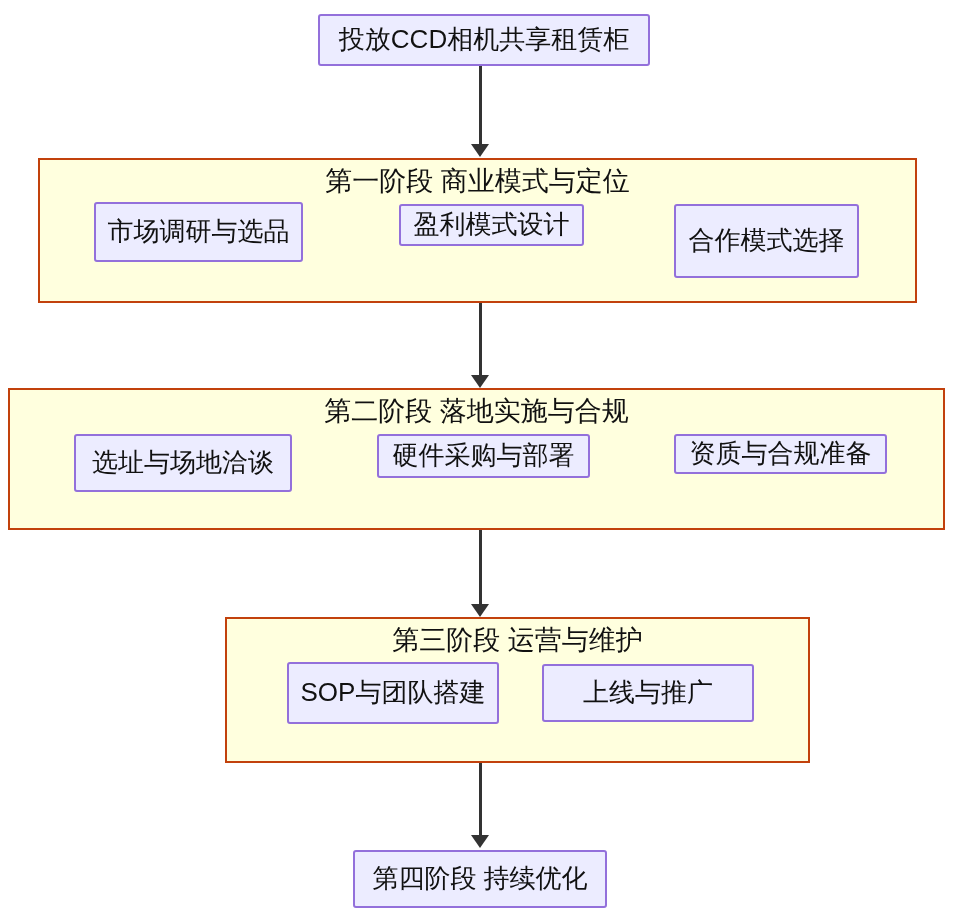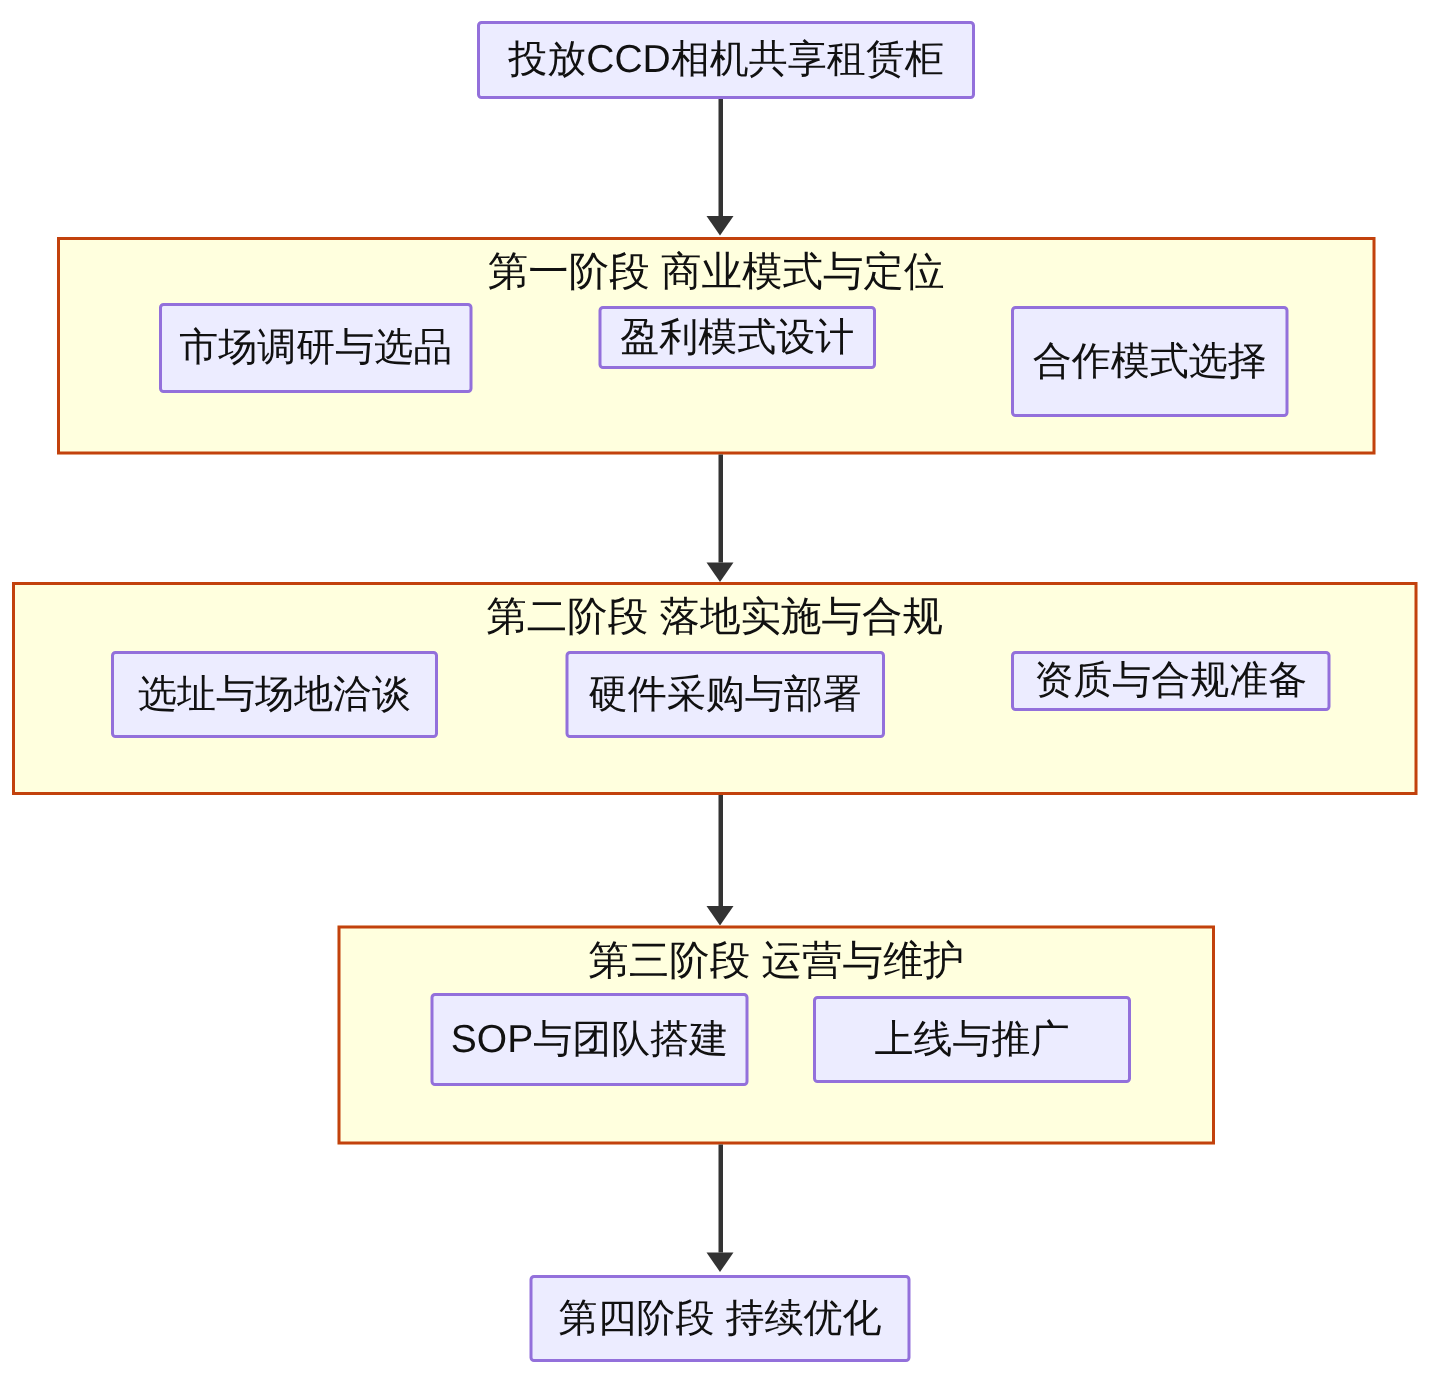--- a/index.html
+++ b/index.html
@@ -76,42 +76,42 @@
     <span>投放CCD相机共享租赁柜</span>
   </div>
 
   <div class="arrow" style="left:471px; top:66px; height:91px;">
     <div class="arrow-line"></div>
     <div class="arrow-head"></div>
   </div>
 
   <div class="stage" style="left:38px; top:158px; width:879px; height:145px;">
     <div class="stage-title">第一阶段 商业模式与定位</div>
-    <div class="node" style="left:66px; top:42px; width:209px; height:60px;">
+    <div class="node" style="left:54px; top:42px; width:209px; height:60px;">
       <span>市场调研与选品</span>
     </div>
     <div class="node" style="left:359px; top:44px; width:185px; height:42px;">
       <span>盈利模式设计</span>
     </div>
     <div class="node" style="left:634px; top:44px; width:185px; height:74px;text-align:right;">
       <span>合作模式选择</span>
     </div>
   </div>
 
   <div class="arrow" style="left:471px; top:303px; height:85px;">
     <div class="arrow-line"></div>
     <div class="arrow-head"></div>
   </div>
 
   <div class="stage" style="left:8px; top:388px; width:937px; height:142px;">
     <div class="stage-title">第二阶段 落地实施与合规</div>
     <div class="node" style="left:64px; top:44px; width:218px; height:58px;">
       <span>选址与场地洽谈</span>
     </div>
-    <div class="node" style="left:367px; top:44px; width:213px; height:58px;">
+    <div class="node" style="left:367px; top:44px; width:213px; height:44px;">
       <span>硬件采购与部署</span>
     </div>
     <div class="node" style="left:664px; top:44px; width:213px; height:40px;">
       <span>资质与合规准备</span>
     </div>
   </div>
 
   <div class="arrow" style="left:471px; top:530px; height:87px;">
     <div class="arrow-line"></div>
     <div class="arrow-head"></div>

